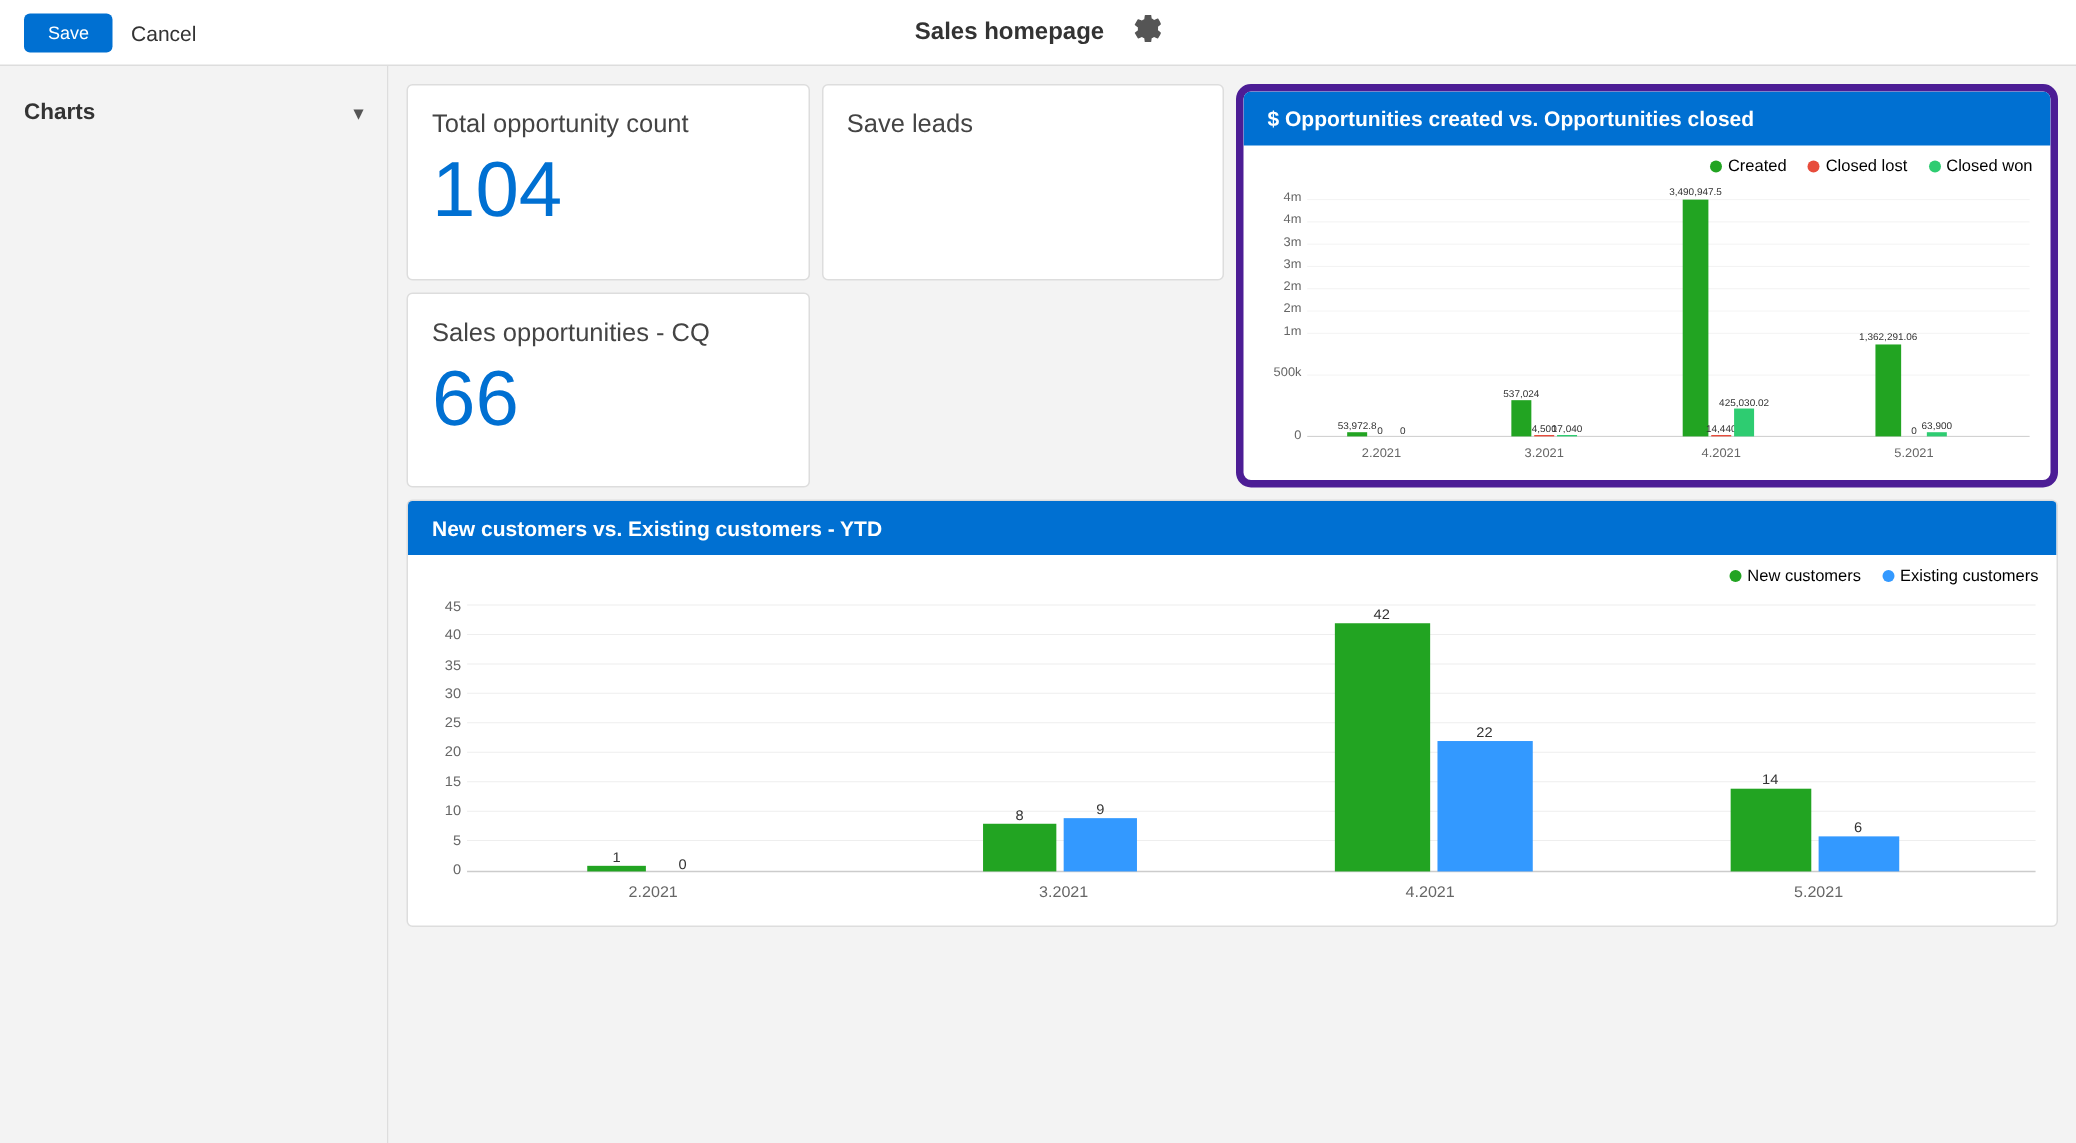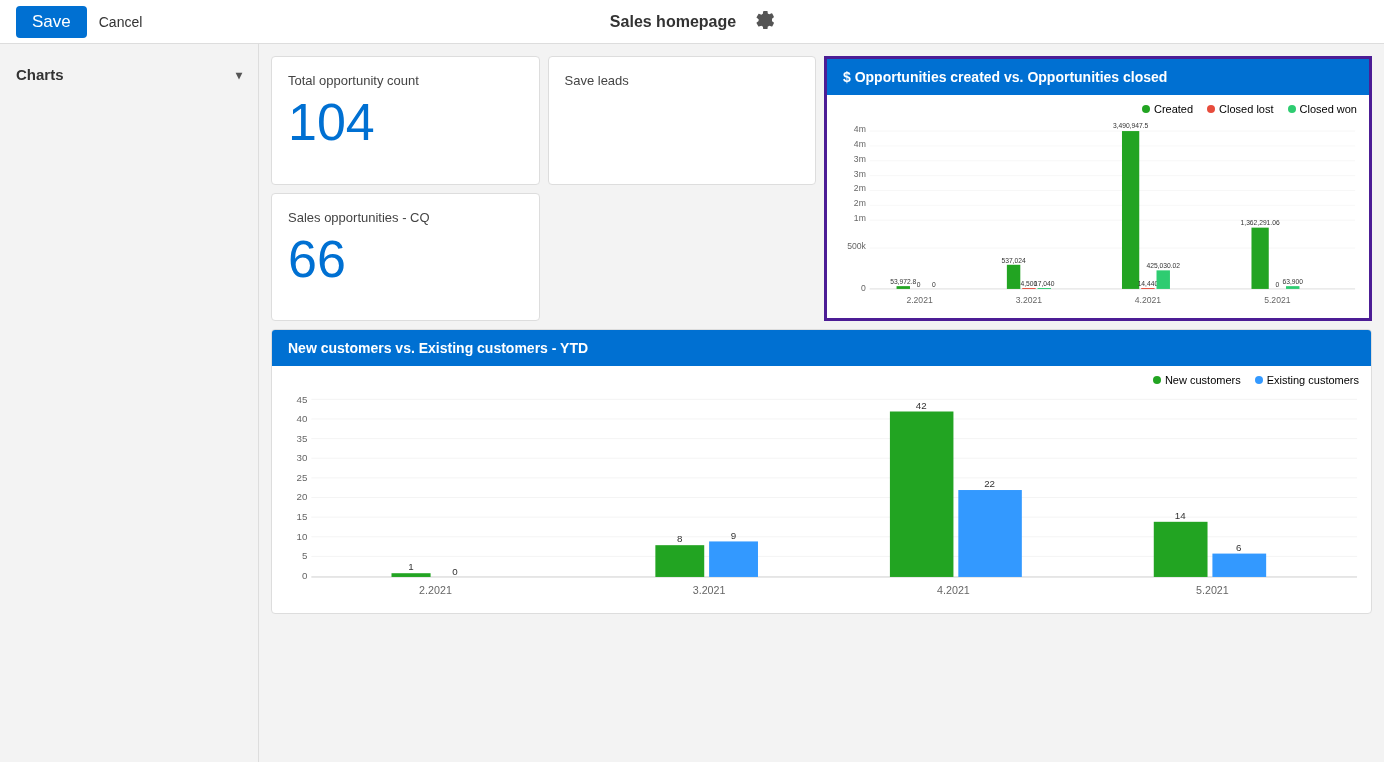--- a/index.html
+++ b/index.html
@@ -20,21 +20,21 @@
       border-bottom: 1px solid #ddd;
       height: 44px;
       position: relative;
     }
     .btn-save {
       background: #0070d2;
       color: #fff;
       border: none;
       border-radius: 4px;
       padding: 6px 16px;
-      font-size: 17px;
+      font-size: 12px;
       cursor: pointer;
       font-weight: 500;
     }
     .btn-cancel {
       background: transparent;
       color: #333;
       border: none;
       padding: 6px 12px;
       font-size: 14px;
       cursor: pointer;
@@ -116,21 +116,21 @@
       padding: 16px;
       display: flex;
       flex-direction: column;
       gap: 8px;
     }
     .kpi-card.selected {
       border: 2px dashed #0070d2;
       position: relative;
     }
     .kpi-card .kpi-label {
-      font-size: 13px;
+      font-size: 17px;
       color: #444;
     }
     .kpi-card .kpi-value {
       font-size: 52px;
       font-weight: 300;
       color: #0070d2;
       line-height: 1;
     }
 
     
@@ -158,22 +158,22 @@
     .handle.br { bottom: -4px; right: -4px; }
     .handle.tm { top: -4px; left: calc(50% - 4px); }
     .handle.bm { bottom: -4px; left: calc(50% - 4px); }
     .handle.ml { top: calc(50% - 4px); left: -4px; }
     .handle.mr { top: calc(50% - 4px); right: -4px; }
 
     
     .opp-chart-card {
       flex: 1;
       background: #fff;
-      border: 3px solid #4c1d95;
-      border-radius: 0;
+      border: 5px solid #4c1d95;
+      border-radius: 10px;
       overflow: hidden;
       display: flex;
       flex-direction: column;
     }
     .chart-header {
       background: #0070d2;
       color: #fff;
       padding: 10px 16px;
       font-size: 14px;
       font-weight: 600;

